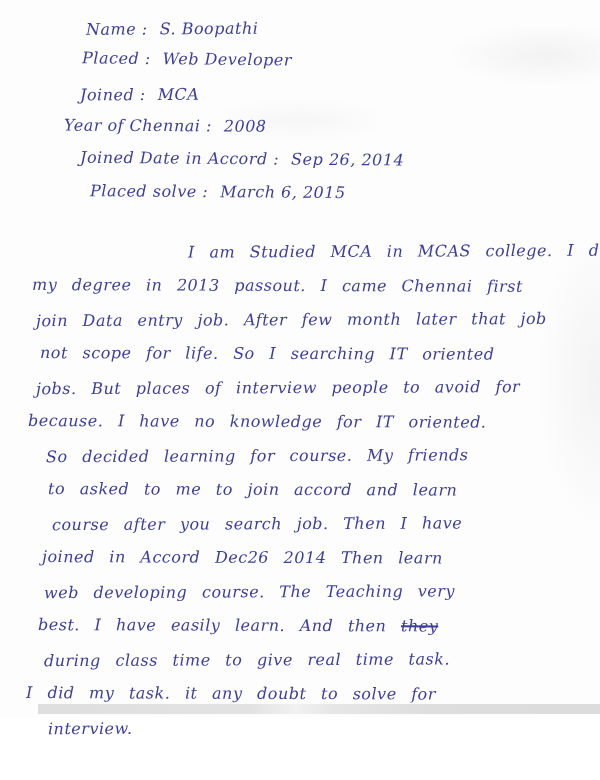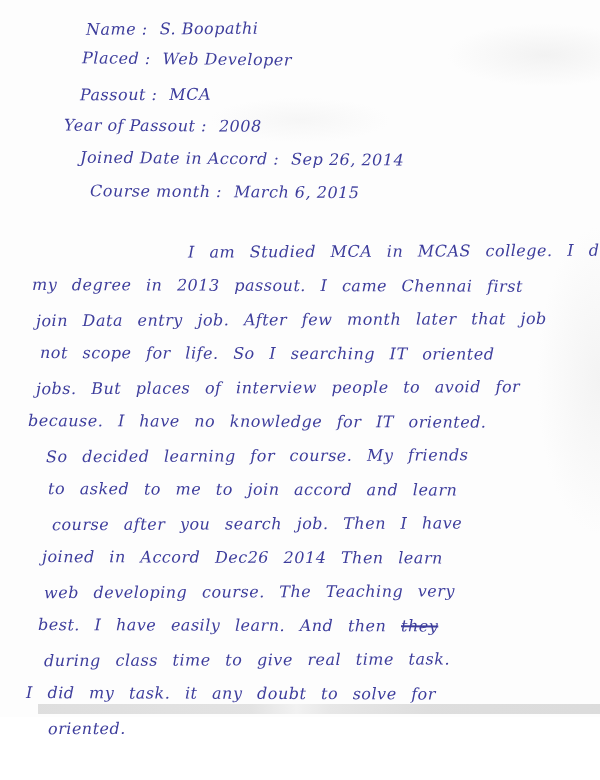--- a/index.html
+++ b/index.html
@@ -85,36 +85,36 @@
     opacity: 0.85;
   }
 </style>
 </head>
 <body>
 
 <div class="paper">
   <div class="header-fields">
       <div class="hdr-row hand"><span class="hdr-label">Name :</span><span class="hdr-value">S. Boopathi</span></div>
       <div class="hdr-row hand"><span class="hdr-label">Placed :</span><span class="hdr-value">Web Developer</span></div>
-      <div class="hdr-row hand"><span class="hdr-label">Passout :</span><span class="hdr-value">MCA</span></div>
-      <div class="hdr-row hand"><span class="hdr-label">Year of Passout :</span><span class="hdr-value">2008</span></div>
+      <div class="hdr-row hand"><span class="hdr-label">Joined :</span><span class="hdr-value">MCA</span></div>
+      <div class="hdr-row hand"><span class="hdr-label">Year of Chennai :</span><span class="hdr-value">2008</span></div>
       <div class="hdr-row hand"><span class="hdr-label">Joined Date in Accord :</span><span class="hdr-value">Sep 26, 2014</span></div>
-      <div class="hdr-row hand"><span class="hdr-label">Course month :</span><span class="hdr-value">March 6, 2015</span></div>
+      <div class="hdr-row hand"><span class="hdr-label">Placed solve :</span><span class="hdr-value">March 6, 2015</span></div>
     </div>
   <div class="body-text">
       <div class="hand-line hand"><span>I am Studied MCA in MCAS college. I did</span></div>
       <div class="hand-line hand"><span>my degree in 2013 passout. I came Chennai first</span></div>
       <div class="hand-line hand"><span>join Data entry job. After few month later that job</span></div>
       <div class="hand-line hand"><span>not scope for life. So I searching IT oriented</span></div>
       <div class="hand-line hand"><span>jobs. But places of interview people to avoid for</span></div>
       <div class="hand-line hand"><span>because. I have no knowledge for IT oriented.</span></div>
       <div class="hand-line hand"><span>So decided learning for course. My friends</span></div>
       <div class="hand-line hand"><span>to asked to me to join accord and learn</span></div>
       <div class="hand-line hand"><span>course after you search job. Then I have</span></div>
       <div class="hand-line hand"><span>joined in Accord Dec26 2014 Then learn</span></div>
       <div class="hand-line hand"><span>web developing course. The Teaching very</span></div>
       <div class="hand-line hand"><span>best. I have easily learn. And then </span><span class="strike">they</span></div>
       <div class="hand-line hand"><span>during class time to give real time task.</span></div>
       <div class="hand-line hand"><span>I did my task. it any doubt to solve for</span></div>
-      <div class="hand-line hand"><span>oriented.</span></div>
+      <div class="hand-line hand"><span>interview.</span></div>
     </div>
   <div class="scan-band"></div>
 </div>
 
 </body></html>

